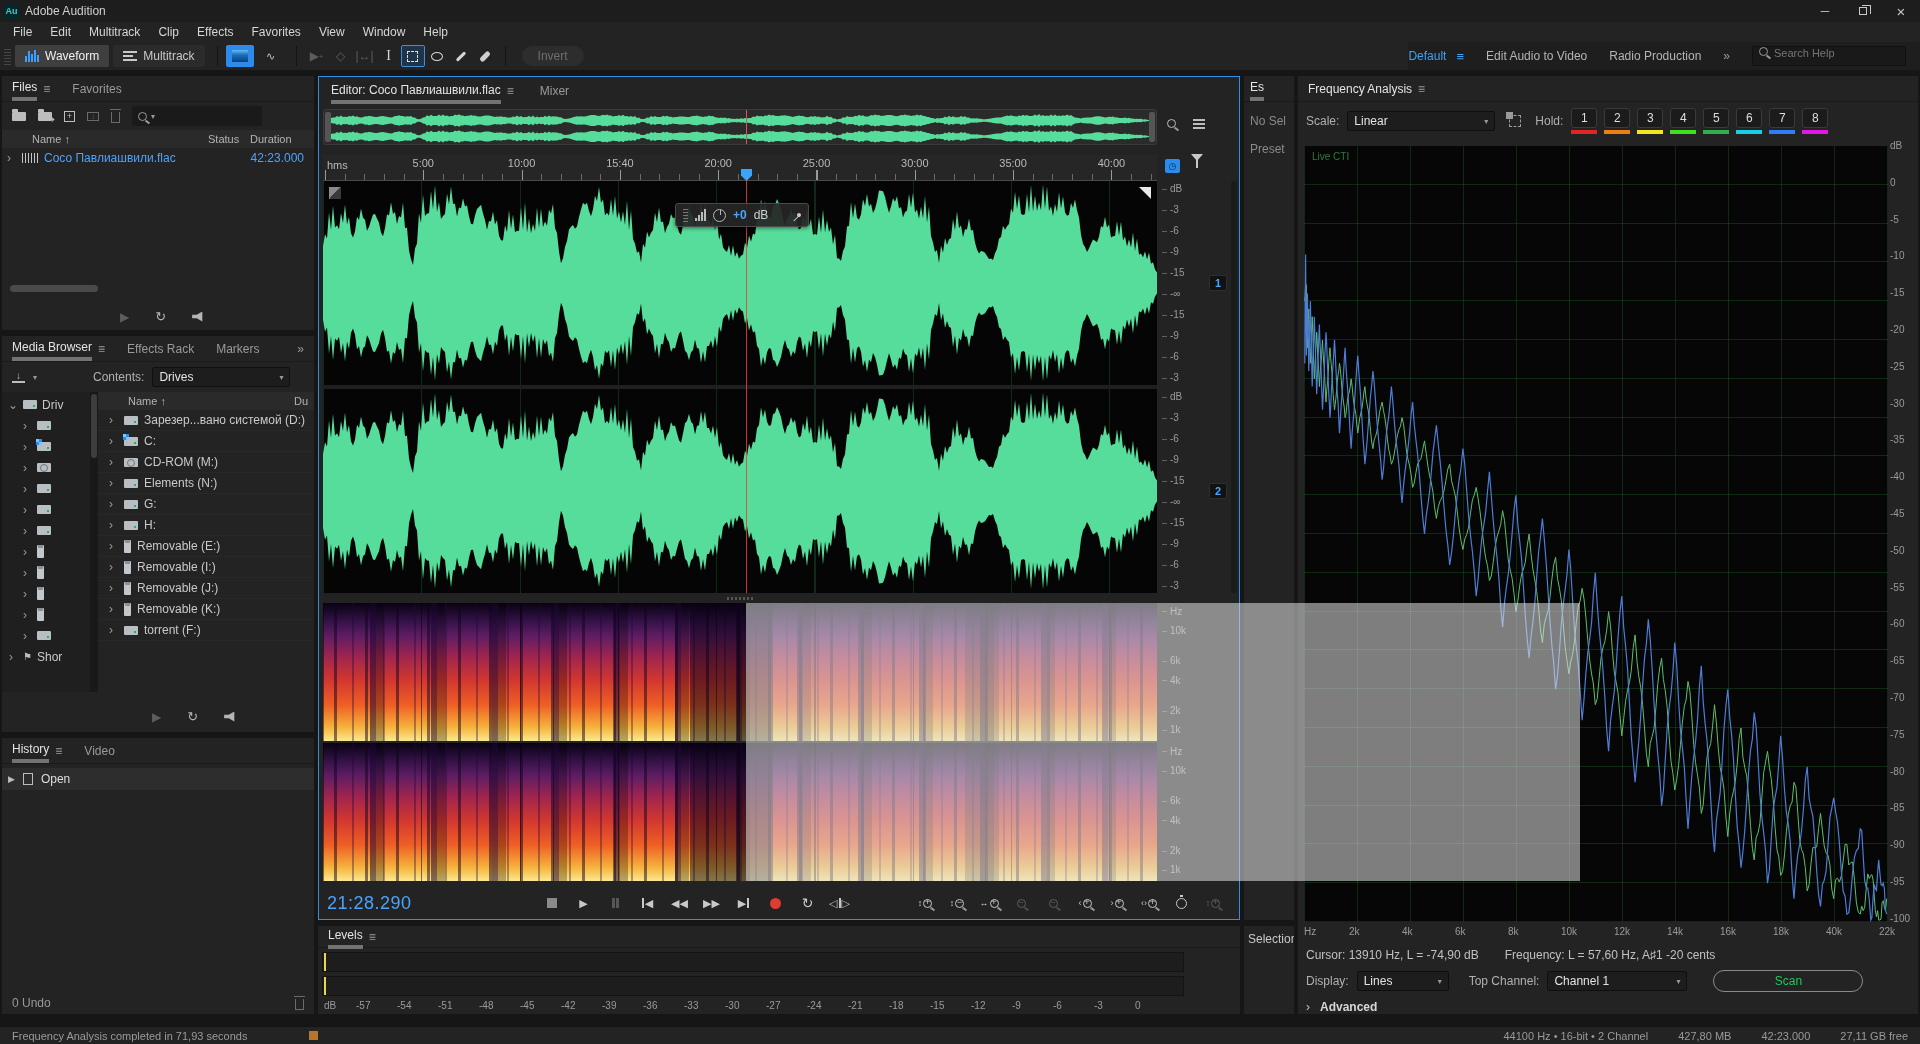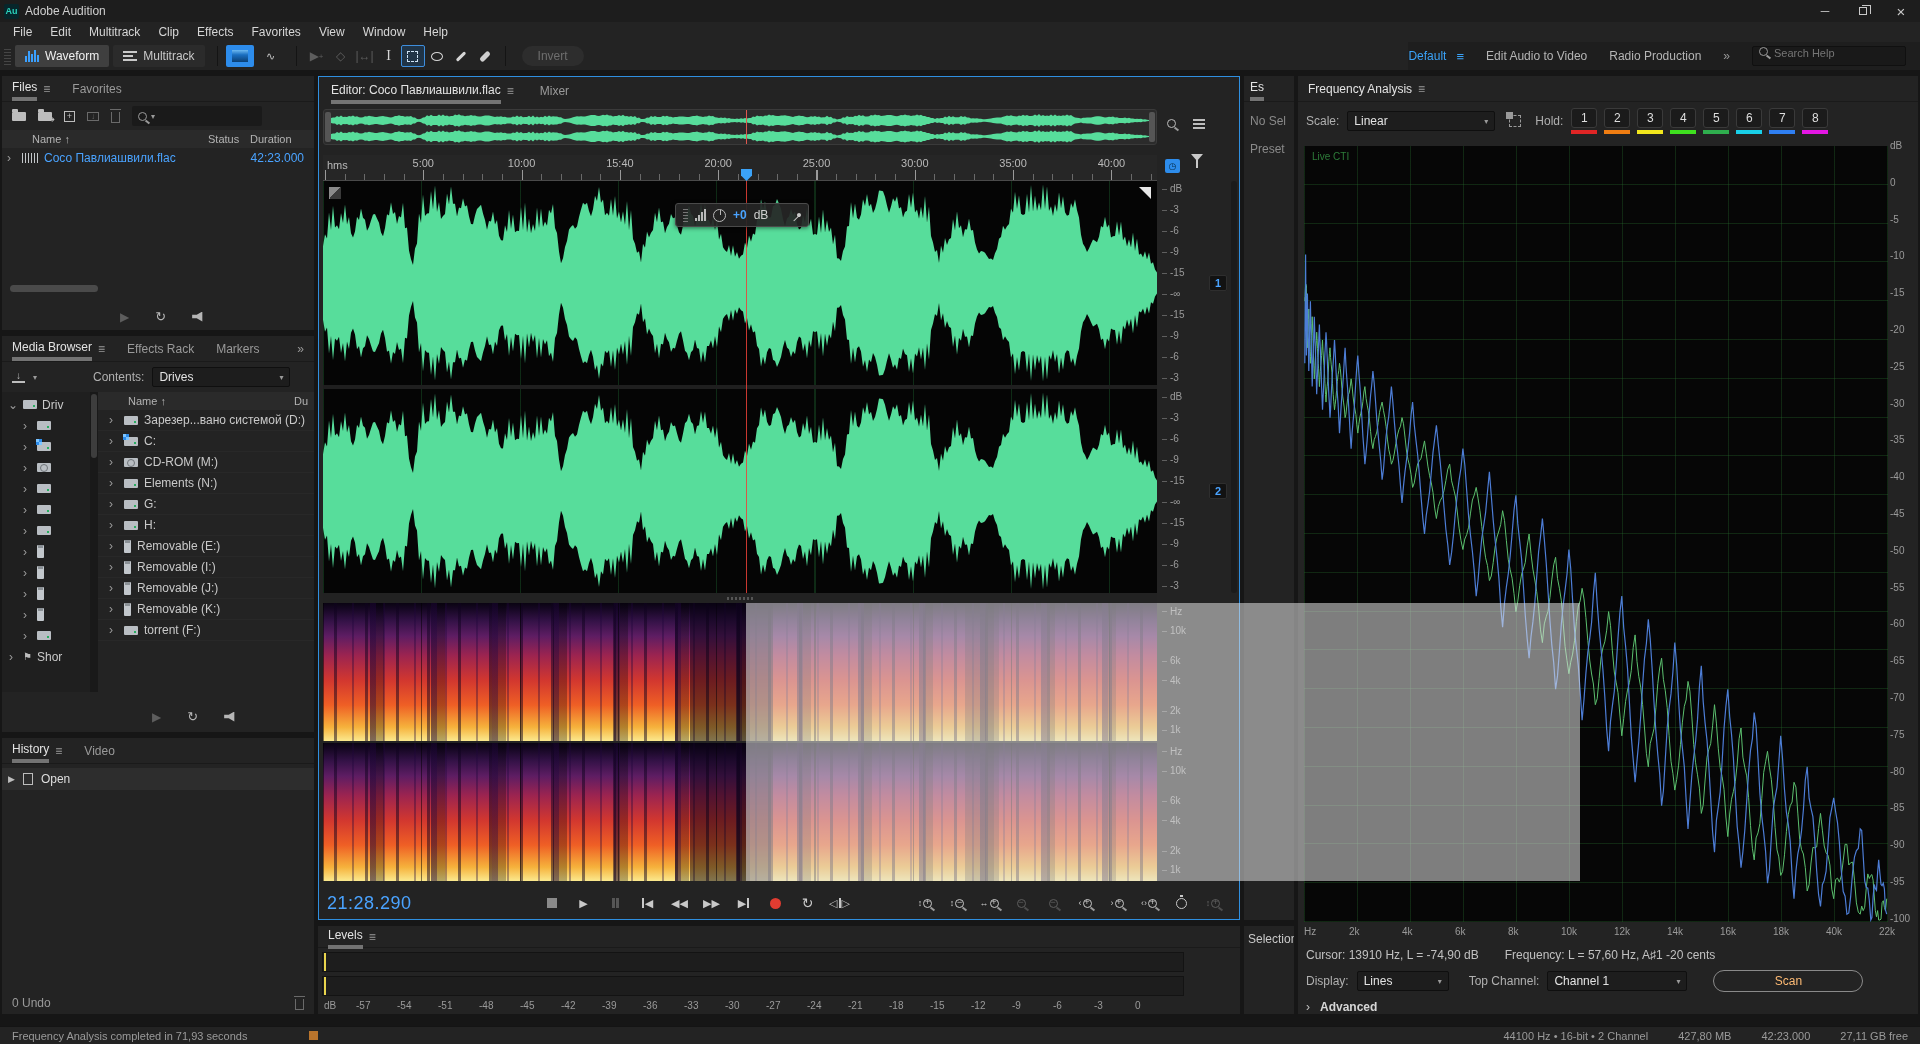--- a/index.html
+++ b/index.html
@@ -197,21 +197,21 @@
   .holdbtn i{height:4px;display:block}
   #fgraph{position:absolute;left:6px;top:70px;width:584px;height:776px;background-color:#060606;
     background-image:repeating-linear-gradient(0deg,rgba(38,108,44,.33) 0 1px,transparent 1px 38.8px),
                      repeating-linear-gradient(90deg,rgba(38,108,44,.33) 0 1px,transparent 1px 53px)}
   .livecti{position:absolute;left:8px;top:5px;color:#2e7d3a;font-size:10px}
   #fylabs{position:absolute;left:592px;top:64px;width:26px;height:784px;display:flex;flex-direction:column;
     justify-content:space-between;color:#9a9a9a;font-size:10px;text-align:left}
   #fxrow{position:absolute;left:6px;top:850px;width:584px;height:13px;color:#9a9a9a;font-size:10px}
   .fxl{position:absolute;top:0}
   .frow{position:absolute;left:8px;right:16px;color:#c0c0c0}
-  .scanbtn{height:22px;width:150px;border:1px solid #8a8a8a;border-radius:11px;display:flex;align-items:center;justify-content:center;color:#fdba74}
+  .scanbtn{height:22px;width:150px;border:1px solid #8a8a8a;border-radius:11px;display:flex;align-items:center;justify-content:center;color:#22c55e}
   
   #statusbar{left:0;top:1026px;width:1920px;height:18px;background:#232323;border-top:1px solid #141414;
     display:flex;align-items:center;color:#9a9a9a;font-size:11px;padding:0 12px;gap:26px}
   .sb-right{margin-left:auto;display:flex;gap:30px}
   .noteblock{width:9px;height:9px;background:#b9742c;margin-left:36px}
 </style>
 </head>
 <body>
 
 <div class="abs" id="titlebar">

